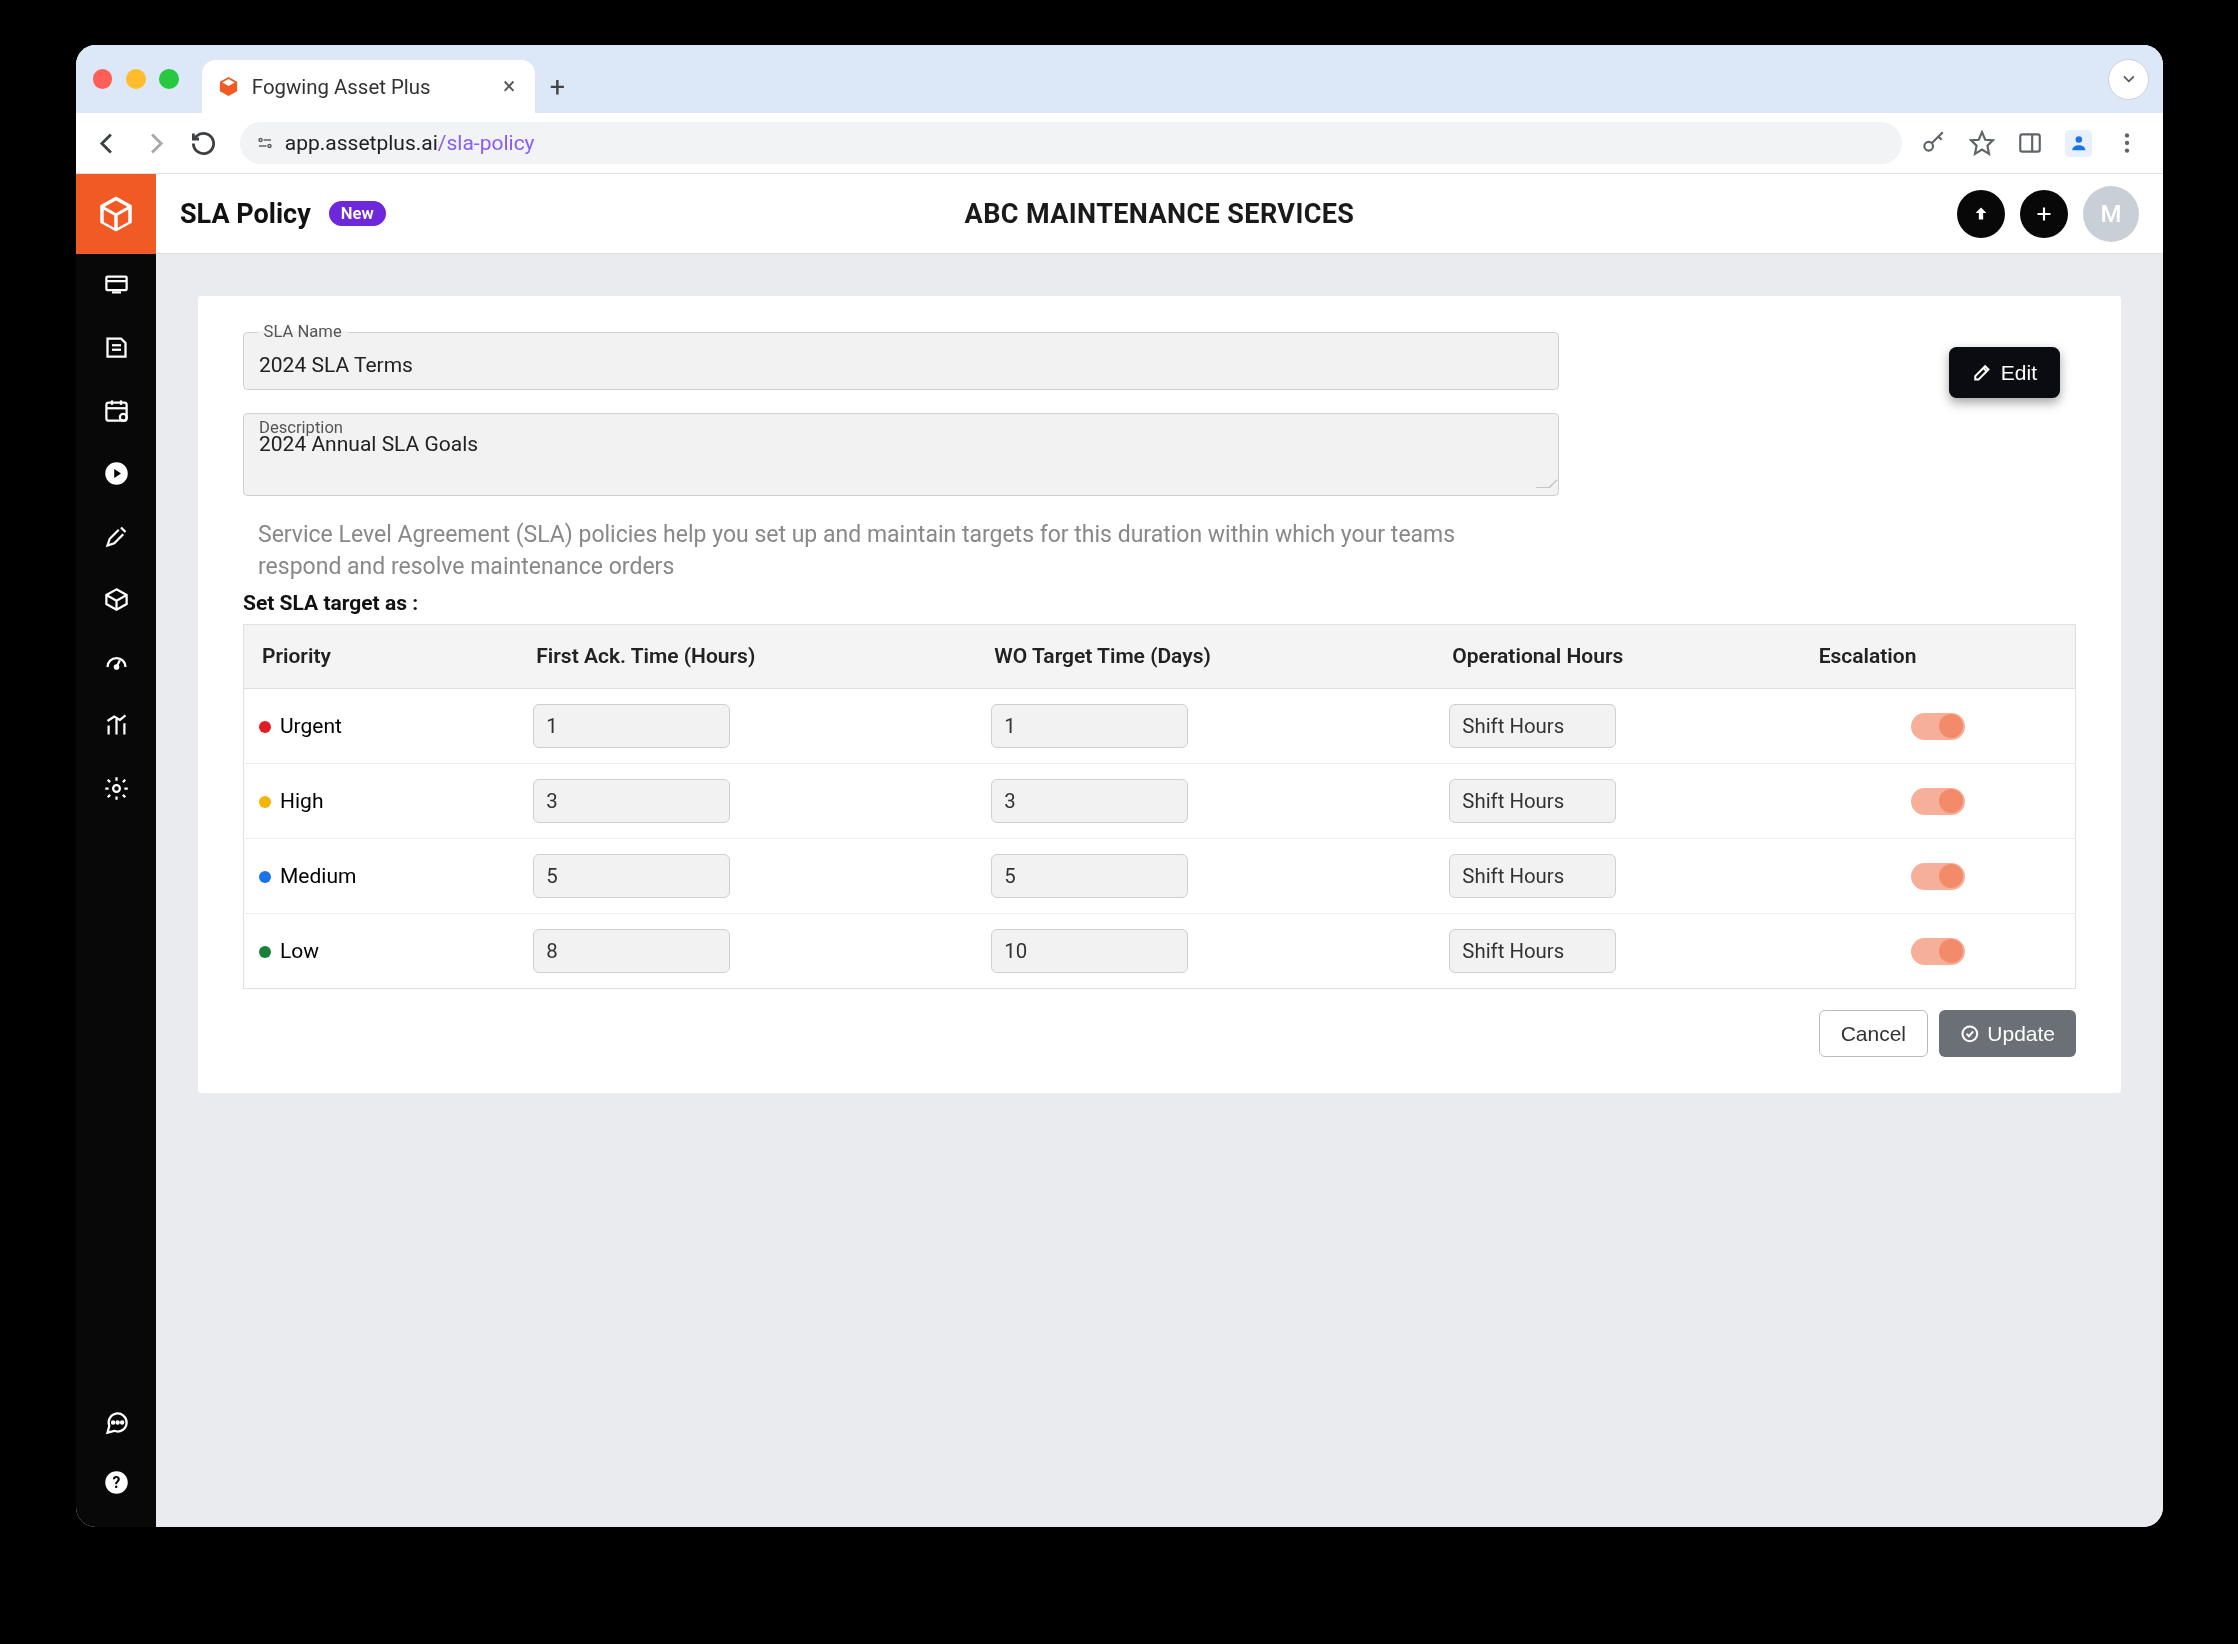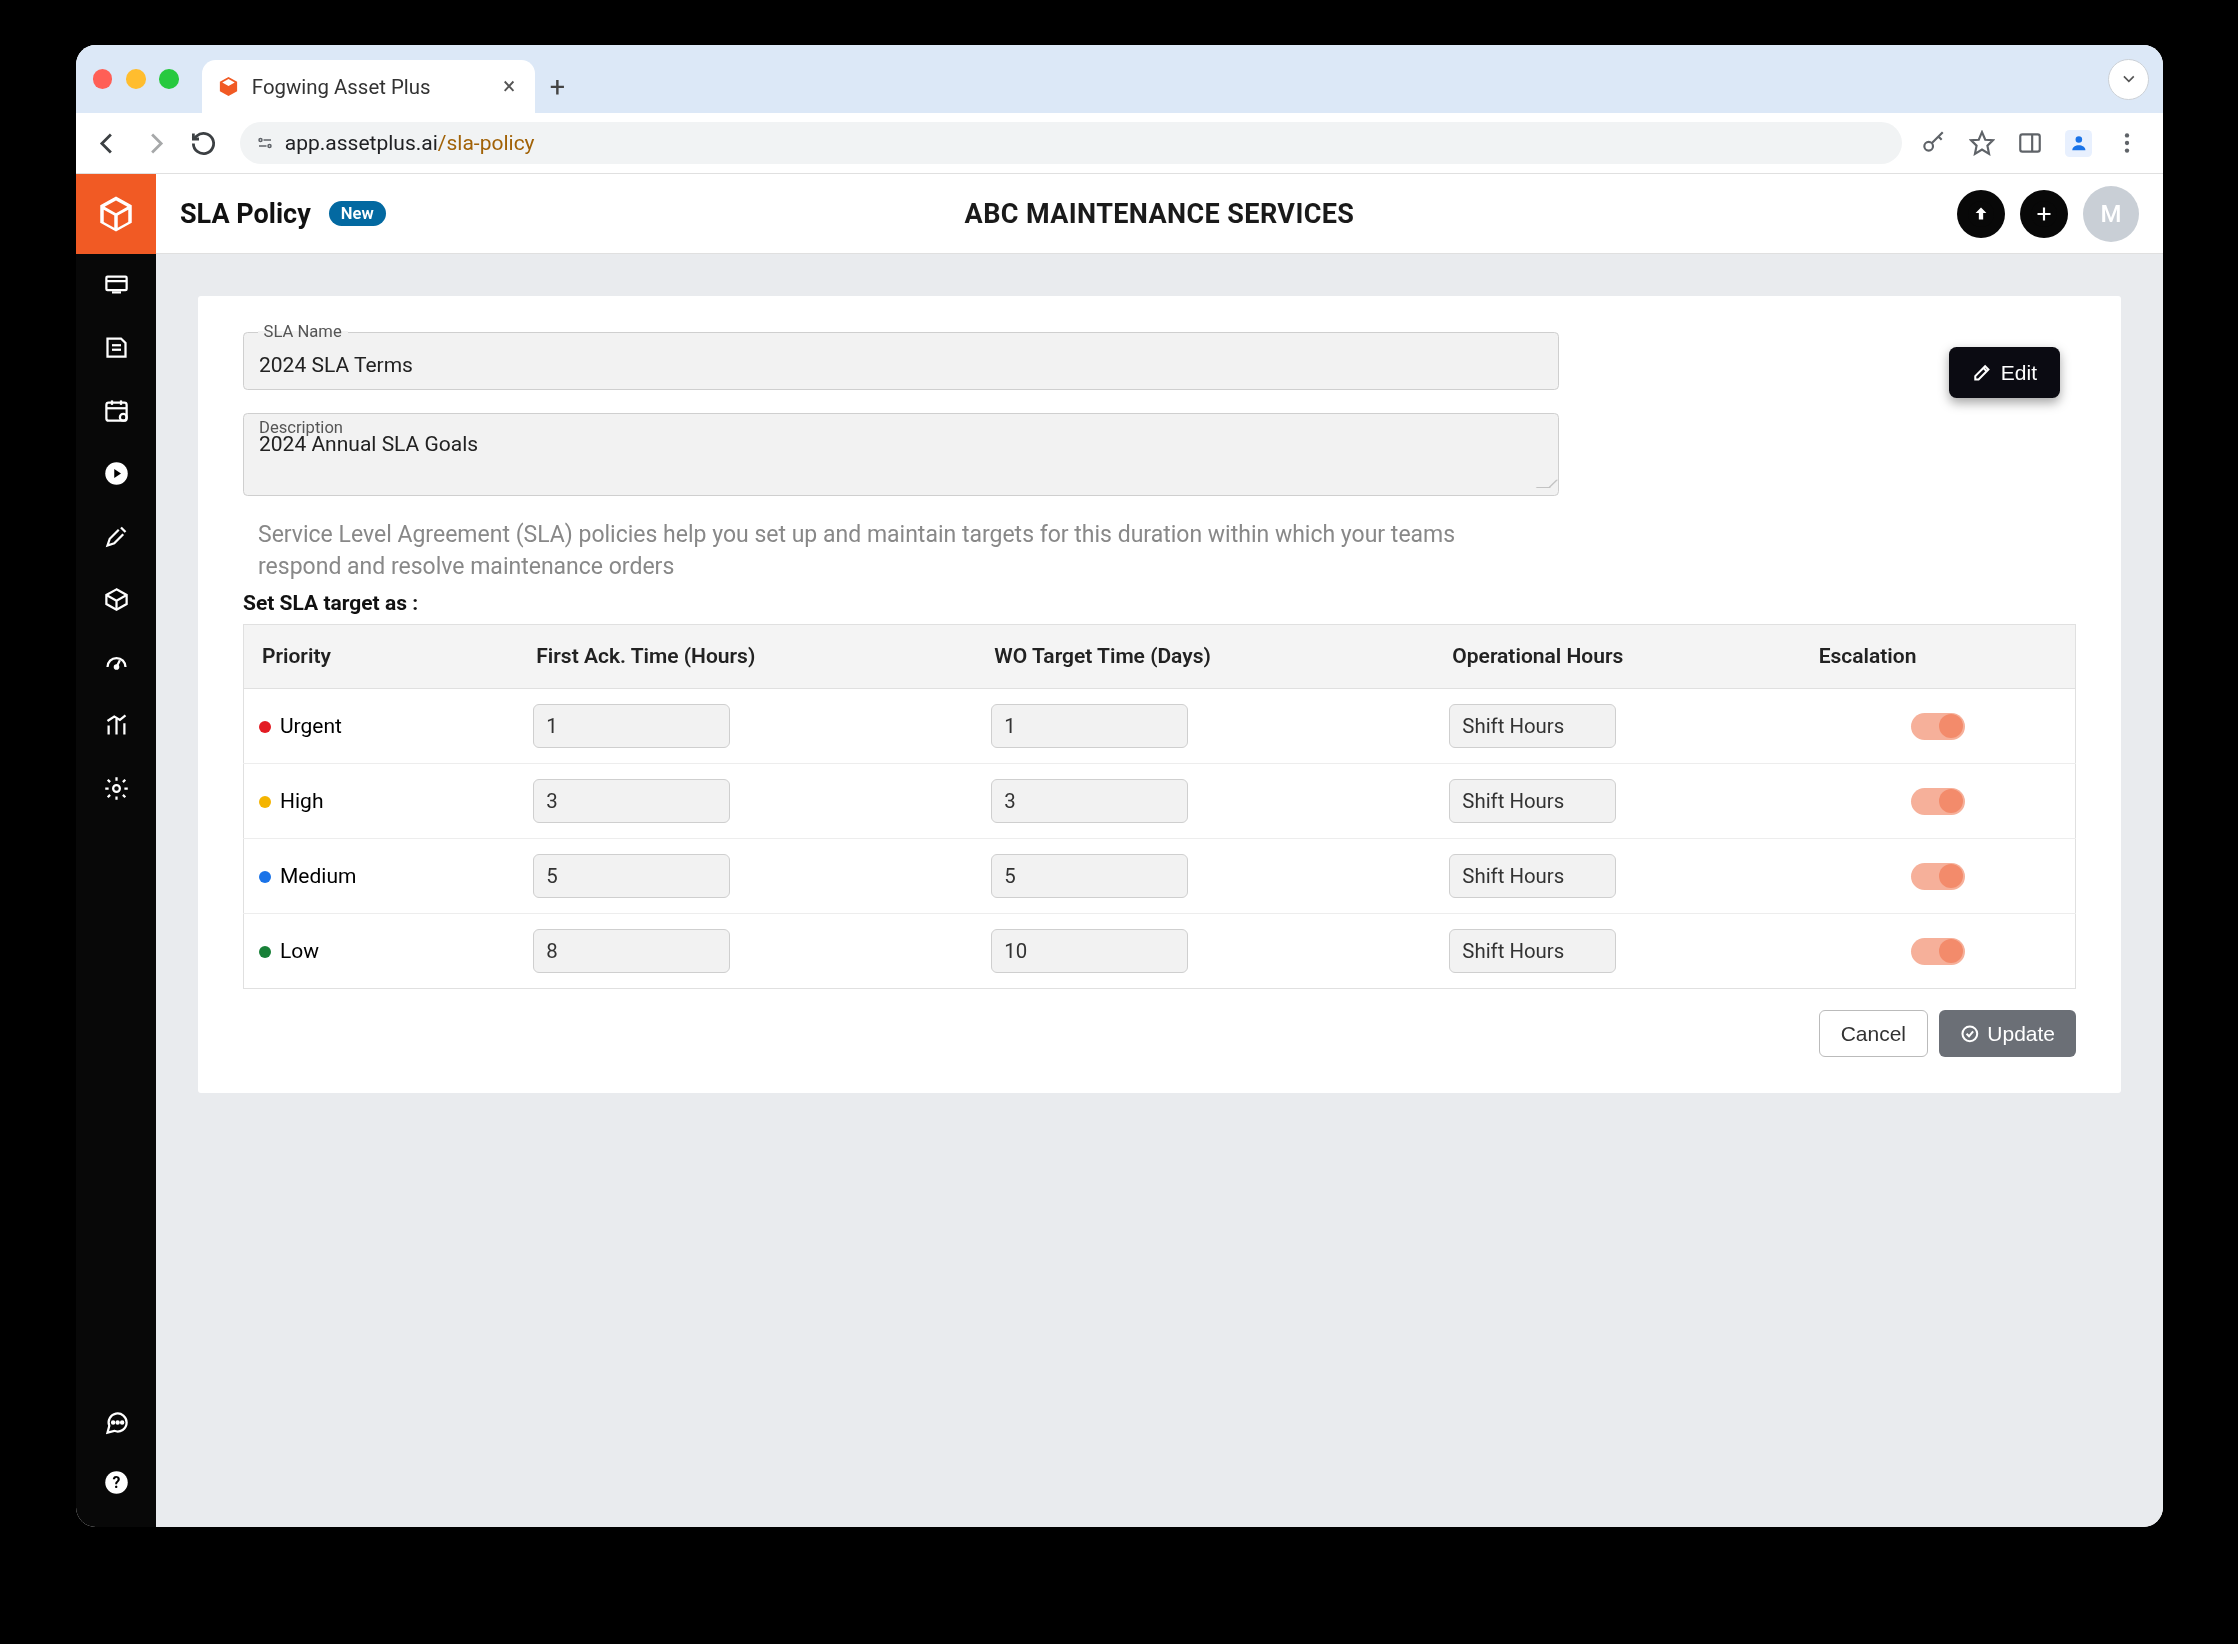--- a/index.html
+++ b/index.html
@@ -113,21 +113,21 @@
     display: flex;
     align-items: center;
     padding: 0 16.6px;
     gap: 10.6px;
     color: #3c4043;
     font-size: 21px;
     margin: 0 9px;
   }
   .url-box .lock { font-size: 16.6px; color: #5f6368; display: flex; align-items: center; gap: 7.6px; }
   .url-text .domain { color: #202124; }
-  .url-text .path { color: #a16207; }
+  .url-text .path { color: #8b5cf6; }
   .addr-right { display: flex; align-items: center; gap: 16.6px; padding-right: 9px; }
   .addr-ic {
     width: 32px; height: 32px;
     display: flex; align-items: center; justify-content: center;
     color: #5f6368;
   }
   .addr-ic svg { width: 26px; height: 26px; }
   .profile-badge {
     width: 27px; height: 27px;
     background: #e8f0fe;
@@ -198,21 +198,21 @@
     padding: 0 24px;
     gap: 18px;
     position: relative;
   }
   .page-title {
     font-size: 27px;
     font-weight: 700;
     color: #111;
   }
   .badge-new {
-    background: #0369a1;
+    background: #6d28d9;
     color: #fff;
     font-size: 16.6px;
     font-weight: 600;
     padding: 3px 12px;
     border-radius: 13.6px;
   }
   .org-title {
     position: absolute;
     left: 50%;
     transform: translateX(-50%);

